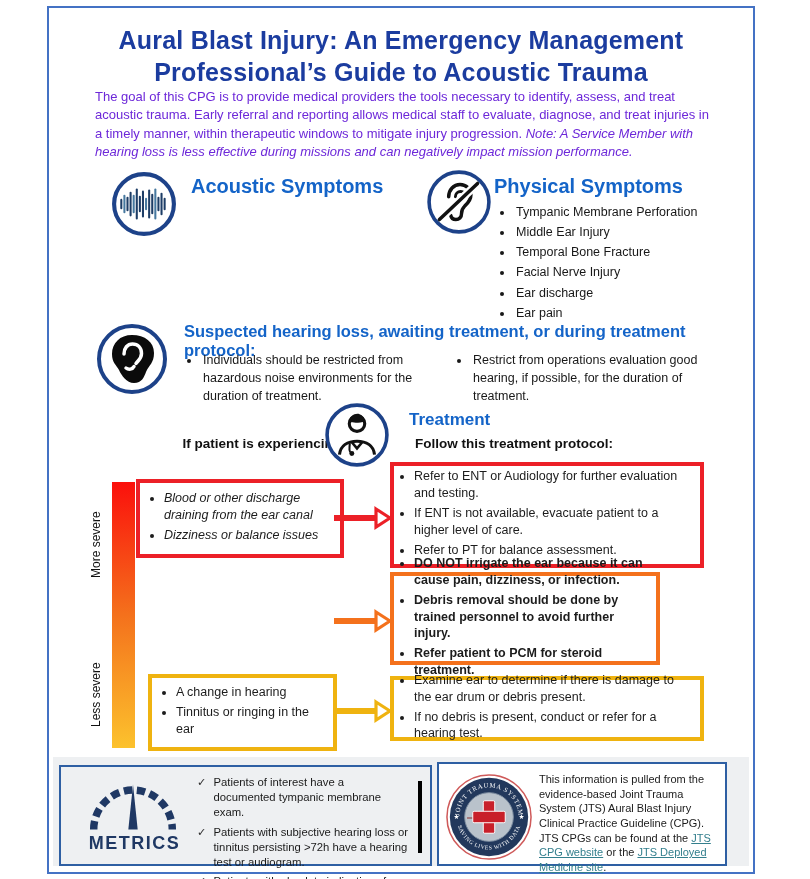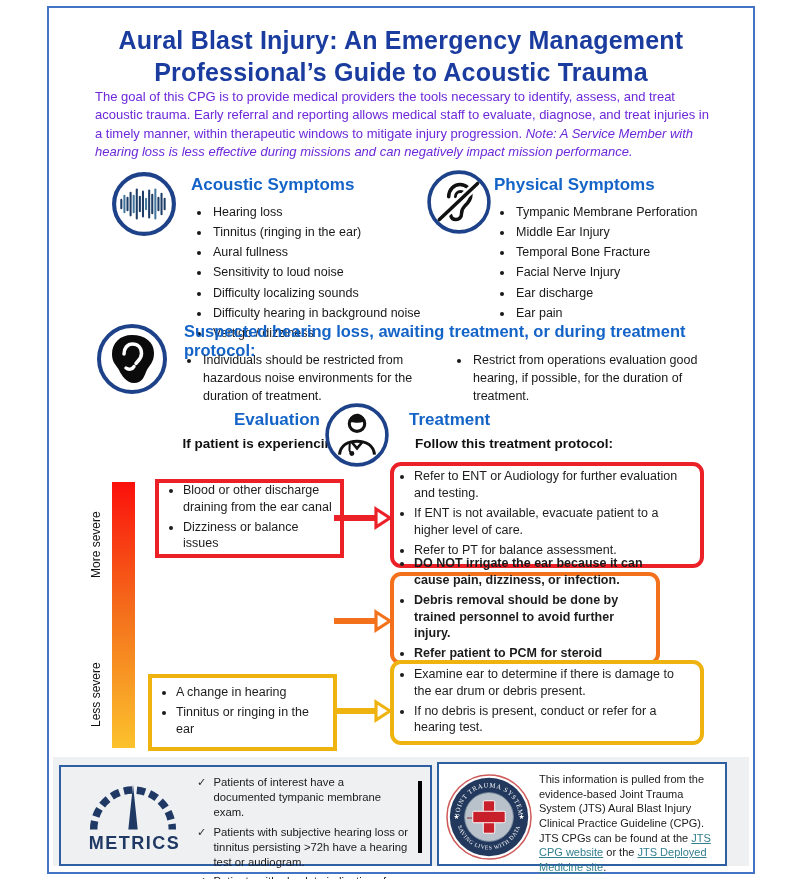--- a/index.html
+++ b/index.html
@@ -3,35 +3,35 @@
 <meta charset="utf-8">
 <title>Aural Blast Injury CPG</title>
 <style>
   html,body{margin:0;padding:0;background:#ffffff;}
   body{width:810px;height:879px;position:relative;font-family:"Liberation Sans",sans-serif;color:#1c1c1c;}
   .page{position:absolute;left:47px;top:6px;width:704px;height:864px;border:2px solid #4472c4;background:#fff;}
   .abs{position:absolute;}
   .title{left:0;right:0;top:16px;text-align:center;color:#1b3c9f;font-weight:bold;font-size:25px;line-height:1.28;letter-spacing:.2px;}
   .intro{left:46px;top:80px;width:624px;font-size:13px;line-height:1.42;color:#6d28d9;}
   .intro .note{font-style:italic;}
-  h2.sec{margin:0;font-size:17px;font-weight:bold;color:#1464c8;}
+  h2.sec{margin:0;font-size:20px;font-weight:bold;color:#1464c8;}
   h2.sec.small{font-size:16.5px;}
   ul.blt{margin:0;padding-left:17px;font-size:12.5px;line-height:1.45;color:#181818;}
   ul.blt li{margin:0 0 2px 0;padding-left:2px;}
   .circle-ic{display:block;}
   
   .flowhead{font-size:17px;font-weight:bold;color:#1464c8;}
   .flowsub{font-size:13.5px;font-weight:bold;color:#111;}
   .center{text-align:center;}
   .sevbar{width:23px;height:266px;}
   .sevlab{width:16px;height:118px;font-size:12px;color:#111;writing-mode:vertical-rl;transform:rotate(180deg);text-align:center;}
   .ebox,.tbox{box-sizing:border-box;border:4px solid #000;border-color:var(--c,#000);background:#fff;display:flex;align-items:center;}
   .ebox ul,.tbox ul{margin:0;padding-left:18px;font-size:12.5px;line-height:1.35;}
   .ebox ul li,.tbox ul li{margin:0 0 3px 0;}
-  .tbox{padding:6px 8px 6px 2px;border-radius:11px;}
+  .tbox{padding:6px 8px 6px 2px;}
   .ebox{padding:6px 4px 6px 6px;}
   .arrow{color:var(--c,#000);width:58px;height:24px;}
   
   .strip{left:4px;top:749px;width:696px;height:109px;background:#eef0f2;}
   .mbox{left:10px;top:757px;width:373px;height:101px;border:2px solid #2e5fa3;box-sizing:border-box;}
   .ibox{left:388px;top:754px;width:290px;height:104px;border:2px solid #2e5fa3;box-sizing:border-box;background:#fff;}
   .metrics-label{left:6px;top:66px;width:135px;text-align:center;color:#1f3864;font-weight:bold;font-size:18px;letter-spacing:1.5px;}
   .chklist{left:136px;top:8px;width:212px;font-size:11.3px;line-height:1.32;color:#1b1b1b;}
   .chkrow{display:flex;margin-bottom:5px;}
   .chk{margin-right:7px;color:#333;flex:0 0 auto;}
@@ -65,29 +65,20 @@
       <line x1="34" y1="27" x2="34" y2="37" stroke="#46789f"></line>
       <line x1="37" y1="19" x2="37" y2="45" stroke="#1d3d66"></line>
       <line x1="40" y1="23" x2="40" y2="41" stroke="#1d3d66"></line>
       <line x1="43" y1="18" x2="43" y2="46" stroke="#46789f"></line>
       <line x1="46" y1="26" x2="46" y2="38" stroke="#1d3d66"></line>
       <line x1="49" y1="22" x2="49" y2="42" stroke="#1d3d66"></line>
       <line x1="52" y1="27" x2="52" y2="37" stroke="#1d3d66"></line>
     </g>
   </svg>
   <h2 class="abs sec" style="left:142px;top:167px;">Acoustic Symptoms</h2>
-  <ul class="abs blt" style="left:145px;top:195px;width:290px;">
-    <li>Hearing loss</li>
-    <li>Tinnitus (ringing in the ear)</li>
-    <li>Aural fullness</li>
-    <li>Sensitivity to loud noise</li>
-    <li>Difficulty localizing sounds</li>
-    <li>Difficulty hearing in background noise</li>
-    <li>Vertigo / dizziness</li>
-  </ul>
 
   <svg class="abs circle-ic" style="left:377px;top:161px;" width="66" height="66" viewBox="0 0 64 64">
     <circle cx="32" cy="32" r="29" fill="#fff" stroke="#1d4289" stroke-width="3.5"></circle>
     <path d="M22 27c0-7 5-12 11-12 6 0 10.5 4.5 10.5 10.5 0 5-3 7.5-6 10.5-2 2-3 4-3 7 0 4-2.5 6-5.5 6-2.5 0-4.5-1.5-5-4" fill="none" stroke="#111" stroke-width="3.4" stroke-linecap="round"></path>
     <path d="M28.5 27c0-3 2.3-5.2 5-5.2 3 0 5 2.2 5 5" fill="none" stroke="#111" stroke-width="2.8" stroke-linecap="round"></path>
     <line x1="13" y1="49" x2="50" y2="14" stroke="#fff" stroke-width="8"></line>
     <line x1="13" y1="49" x2="50" y2="14" stroke="#111" stroke-width="3.4" stroke-linecap="round"></line>
   </svg>
   <h2 class="abs sec" style="left:445px;top:167px;">Physical Symptoms</h2>
   <ul class="abs blt" style="left:448px;top:195px;width:250px;">
@@ -106,39 +97,38 @@
     <path d="M38 43.5c-1.5 3-5.5 3.5-8 1.5" fill="none" stroke="#fff" stroke-width="3.5" stroke-linecap="round"></path>
   </svg>
   <h2 class="abs sec small" style="left:135px;top:314px;width:560px;">Suspected hearing loss, awaiting treatment, or during treatment protocol:</h2>
   <ul class="abs blt" style="left:135px;top:343px;width:252px;">
     <li>Individuals should be restricted from hazardous noise environments for the duration of treatment.</li>
   </ul>
   <ul class="abs blt" style="left:405px;top:343px;width:232px;">
     <li>Restrict from operations evaluation good hearing, if possible, for the duration of treatment.</li>
   </ul>
 
-  <div class="abs flowhead center" style="left:128px;top:402px;width:200px;">Evaluation</div>
   <div class="abs flowsub center" style="left:95px;top:428px;width:240px;">If patient is experiencing:</div>
   <svg class="abs circle-ic" style="left:275px;top:394px;" width="66" height="66" viewBox="0 0 64 64">
     <circle cx="32" cy="32" r="29" fill="#fff" stroke="#1d4289" stroke-width="3.5"></circle>
     <circle cx="32" cy="21" r="7.5" fill="none" stroke="#111" stroke-width="3"></circle>
     <path d="M24.7 19.5c-.6-6 5.8-9.2 9.8-7.7 3 1.1 5 3.6 4.9 7-4 1.6-10.7 1.7-14.7.7z" fill="#111"></path>
     <path d="M15 51c1-9 8-13 17-13s16 4 17 13" fill="none" stroke="#111" stroke-width="3"></path>
     <path d="M27 39l5 6 5-6" fill="none" stroke="#111" stroke-width="2.5"></path>
     <path d="M25 40c0 4-1.2 6.5.4 8.6" fill="none" stroke="#111" stroke-width="2"></path>
     <circle cx="27" cy="50" r="2.4" fill="#111"></circle>
   </svg>
   <div class="abs flowhead" style="left:360px;top:402px;">Treatment</div>
   <div class="abs flowsub" style="left:366px;top:428px;">Follow this treatment protocol:</div>
 
   <div class="abs sevbar" style="left: 63px; top: 474px; background: linear-gradient(rgb(251, 16, 12), rgb(244, 113, 28), rgb(252, 194, 45));"></div>
   <div class="abs sevlab" style="left:40px;top:478px;">More severe</div>
   <div class="abs sevlab" style="left:40px;top:628px;">Less severe</div>
 
-  <div class="abs ebox" style="left: 106px; top: 471px; width: 189px; height: 79px; --c: #EC2027;">
+  <div class="abs ebox" style="left: 87px; top: 471px; width: 208px; height: 79px; font-style: italic; --c: #EC2027;">
     <ul>
       <li>Blood or other discharge draining from the ear canal</li>
       <li>Dizziness or balance issues</li>
     </ul>
   </div>
   <svg class="abs arrow" style="left: 285px; top: 498px; --c: #EC2027;" viewBox="0 0 58 24">
     <rect x="0" y="9" width="42" height="6" fill="currentColor"></rect>
     <polygon points="42,3 56,12 42,21" fill="#fff" stroke="currentColor" stroke-width="3.2"></polygon>
   </svg>
   <div class="abs tbox" style="left: 341px; top: 454px; width: 314px; height: 106px; --c: #EC2027;">
@@ -164,21 +154,21 @@
   <div class="abs ebox" style="left: 99px; top: 666px; width: 189px; height: 77px; --c: #EFB310;">
     <ul>
       <li>A change in hearing</li>
       <li>Tinnitus or ringing in the ear</li>
     </ul>
   </div>
   <svg class="abs arrow" style="left: 285px; top: 691px; --c: #EFB310;" viewBox="0 0 58 24">
     <rect x="0" y="9" width="42" height="6" fill="currentColor"></rect>
     <polygon points="42,3 56,12 42,21" fill="#fff" stroke="currentColor" stroke-width="3.2"></polygon>
   </svg>
-  <div class="abs tbox" style="left: 341px; top: 652px; width: 314px; height: 85px; --c: #EFB310;">
+  <div class="abs tbox" style="left: 341px; top: 668px; width: 314px; height: 65px; --c: #EFB310;">
     <ul>
       <li>Examine ear to determine if there is damage to the ear drum or debris present.</li>
       <li>If no debris is present, conduct or refer for a hearing test.</li>
     </ul>
   </div>
 
   <div class="abs strip"></div>
 
   <div class="abs mbox">
     <svg class="abs" style="left:12px;top:10px;" width="120" height="58" viewBox="0 0 120 62">

